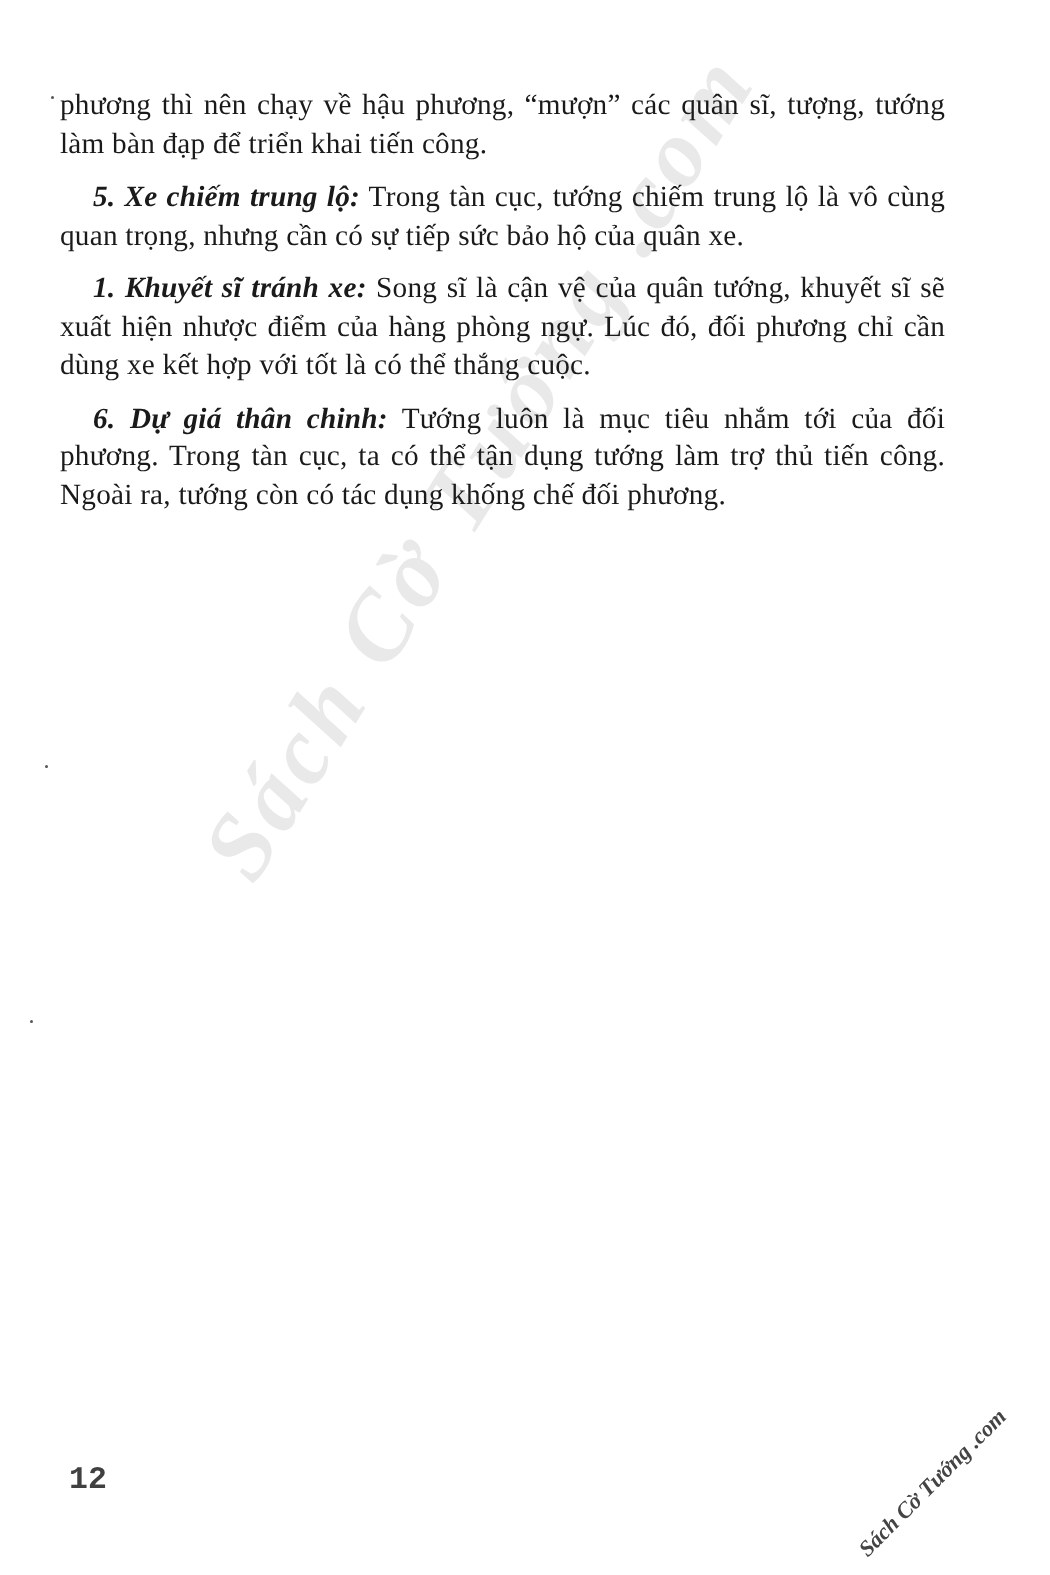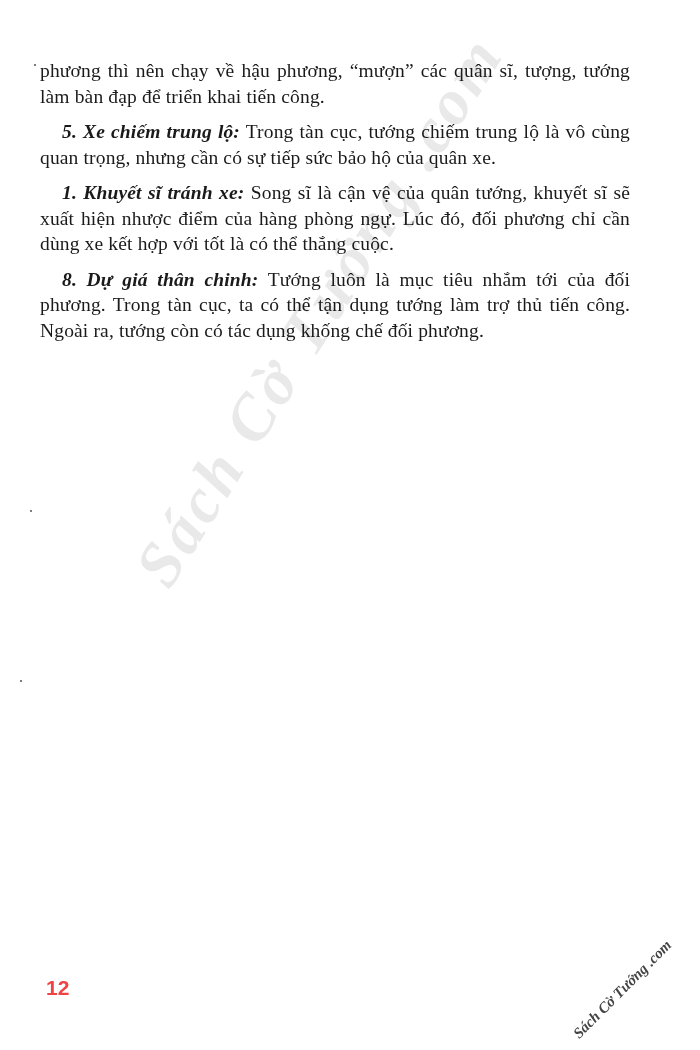--- a/index.html
+++ b/index.html
@@ -13,22 +13,22 @@
     font-family: "Liberation Serif", "DejaVu Serif", serif;
     font-size: 19.5px; line-height: 25.5px; text-align: justify;
     letter-spacing: 0.15px;
   }
   .para { margin: 0 0 10px 0; }
   .para.cont { text-indent: 0; }
   .para.item { text-indent: 22px; }
   .item-title { font-weight: bold; font-style: italic; }
   .page-number {
     position: absolute; left: 46px; top: 976px;
-    font-family: Liberation Sans, sans-serif;
-    font-weight: bold; font-size: 21px; color: #ef4444;
+    font-family: Liberation Mono, monospace;
+    font-weight: bold; font-size: 21px; color: #404040;
   }
   .watermark-center {
     position: absolute; left: 120px; top: 560px;
     font-family: "Liberation Serif", serif; font-style: italic; font-weight: bold;
     font-size: 64px; color: #e9e9e9; transform: rotate(-58deg); transform-origin: left top;
     white-space: nowrap; pointer-events: none; letter-spacing: 4px;
   }
   .watermark-corner {
     position: absolute; left: 570px; top: 1030px;
     font-family: "Liberation Serif", serif; font-style: italic; font-weight: bold;
@@ -46,21 +46,21 @@
   <p class="para cont">
     <span>phương thì nên chạy về hậu phương, “mượn” các quân sĩ, tượng, tướng làm bàn đạp để triển khai tiến công.</span>
   </p>
   <p class="para item">
     <span class="item-title">5. Xe chiếm trung lộ:</span><span> Trong tàn cục, tướng chiếm trung lộ là vô cùng quan trọng, nhưng cần có sự tiếp sức bảo hộ của quân xe.</span>
   </p>
   <p class="para item">
     <span class="item-title">1. Khuyết sĩ tránh xe:</span><span> Song sĩ là cận vệ của quân tướng, khuyết sĩ sẽ xuất hiện nhược điểm của hàng phòng ngự. Lúc đó, đối phương chỉ cần dùng xe kết hợp với tốt là có thể thắng cuộc.</span>
   </p>
   <p class="para item">
-    <span class="item-title">8. Dự giá thân chinh:</span><span> Tướng luôn là mục tiêu nhắm tới của đối phương. Trong tàn cục, ta có thể tận dụng tướng làm trợ thủ tiến công. Ngoài ra, tướng còn có tác dụng khống chế đối phương.</span>
+    <span class="item-title">6. Dự giá thân chinh:</span><span> Tướng luôn là mục tiêu nhắm tới của đối phương. Trong tàn cục, ta có thể tận dụng tướng làm trợ thủ tiến công. Ngoài ra, tướng còn có tác dụng khống chế đối phương.</span>
   </p>
 </div>
 
 <div class="speck" style="left:34px; top:64px;"></div>
 <div class="speck" style="left:30px; top:510px;"></div>
 <div class="speck" style="left:20px; top:680px;"></div>
 <div class="speck" style="left:540px; top:190px; background:#999;"></div>
 
 <div class="page-number">12</div>
 

